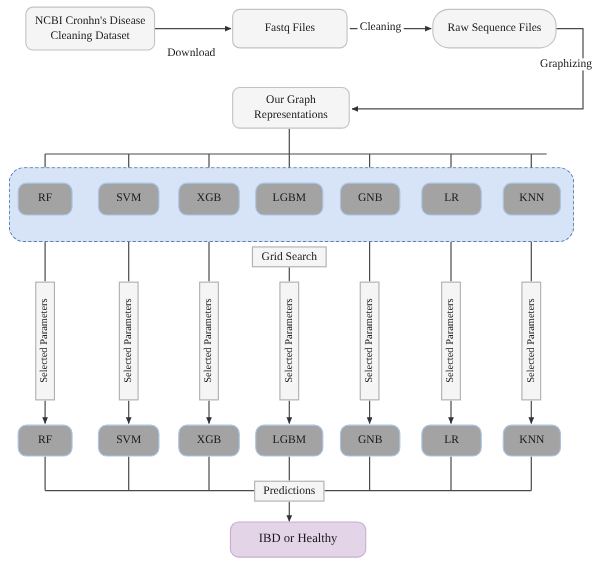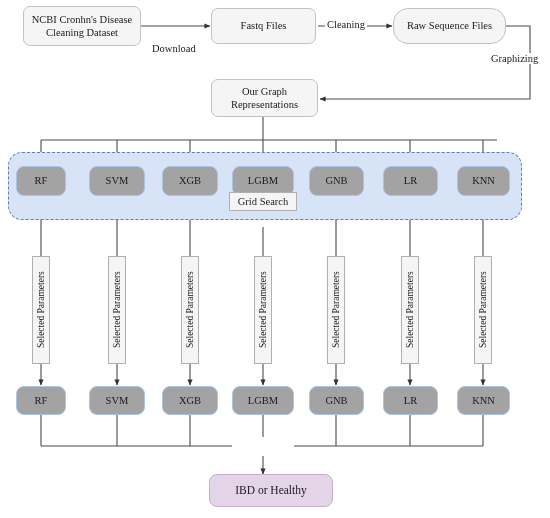--- a/index.html
+++ b/index.html
@@ -187,34 +187,35 @@
   <div class="dashed-zone" style="left:8px; top:152px; width:514px; height:68px;"></div>
 
   <div class="node node-blue" style="left:16px; top:166px; width:50px; height:30px;">RF</div>
   <div class="node node-blue" style="left:89px; top:166px; width:56px; height:30px;">SVM</div>
   <div class="node node-blue" style="left:162px; top:166px; width:56px; height:30px;">XGB</div>
   <div class="node node-blue" style="left:232px; top:166px; width:62px; height:30px;">LGBM</div>
   <div class="node node-blue" style="left:309px; top:166px; width:55px; height:30px;">GNB</div>
   <div class="node node-blue" style="left:383px; top:166px; width:55px; height:30px;">LR</div>
   <div class="node node-blue" style="left:457px; top:166px; width:53px; height:30px;">KNN</div>
 
-  <div class="label-box" style="left:229px; top:192px; width:68px; height:19px;">Grid Search</div>
+  <div class="label-box" style="left:229px; top:224px; width:68px; height:19px;">Grid Search</div>
 
   <div class="label-box vertical" style="left:32px; top:256px; width:18px; height:108px;">Selected Parameters</div>
   <div class="label-box vertical" style="left:108px; top:256px; width:18px; height:108px;">Selected Parameters</div>
   <div class="label-box vertical" style="left:181px; top:256px; width:18px; height:108px;">Selected Parameters</div>
   <div class="label-box vertical" style="left:254px; top:256px; width:18px; height:108px;">Selected Parameters</div>
   <div class="label-box vertical" style="left:327px; top:256px; width:18px; height:108px;">Selected Parameters</div>
   <div class="label-box vertical" style="left:401px; top:256px; width:18px; height:108px;">Selected Parameters</div>
   <div class="label-box vertical" style="left:474px; top:256px; width:18px; height:108px;">Selected Parameters</div>
 
   <div class="node node-blue" style="left:16px; top:386px; width:50px; height:29px;">RF</div>
   <div class="node node-blue" style="left:89px; top:386px; width:56px; height:29px;">SVM</div>
   <div class="node node-blue" style="left:162px; top:386px; width:56px; height:29px;">XGB</div>
   <div class="node node-blue" style="left:232px; top:386px; width:62px; height:29px;">LGBM</div>
   <div class="node node-blue" style="left:309px; top:386px; width:55px; height:29px;">GNB</div>
   <div class="node node-blue" style="left:383px; top:386px; width:55px; height:29px;">LR</div>
   <div class="node node-blue" style="left:457px; top:386px; width:53px; height:29px;">KNN</div>
 
+  <div class="label-box" style="left:231px; top:437px; width:64px; height:19px;">Predictions</div>
 
   <div class="node node-purple" style="left:209px; top:474px; width:124px; height:33px;">IBD or Healthy</div>
 
 </div>
 
 </body></html>

